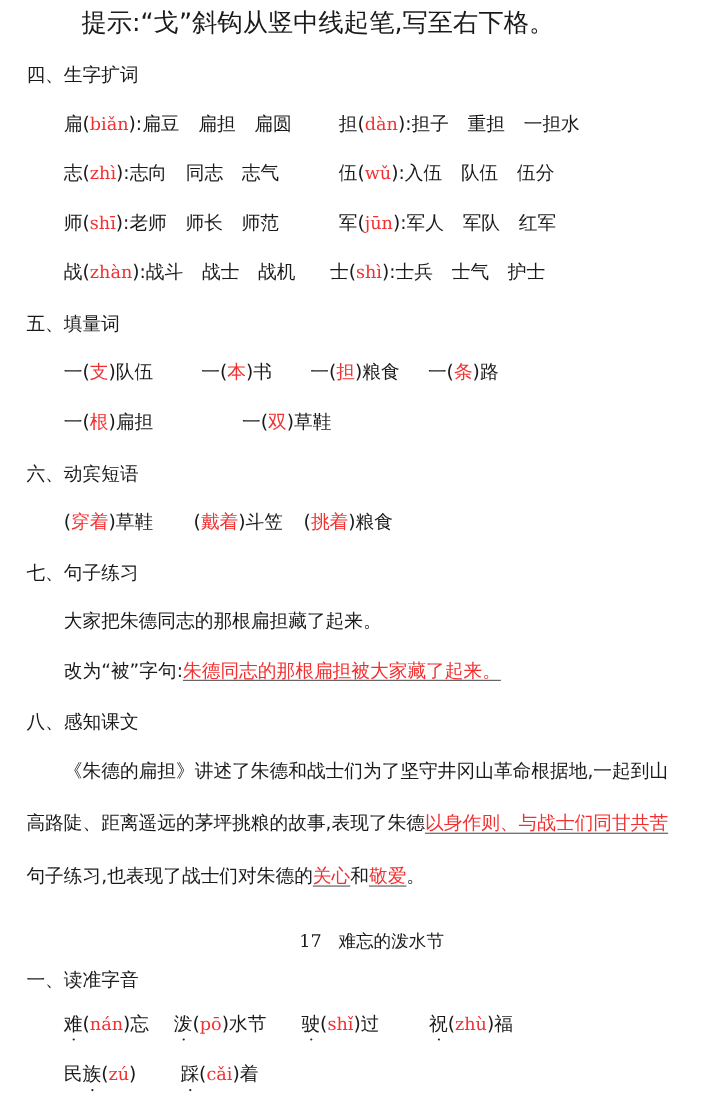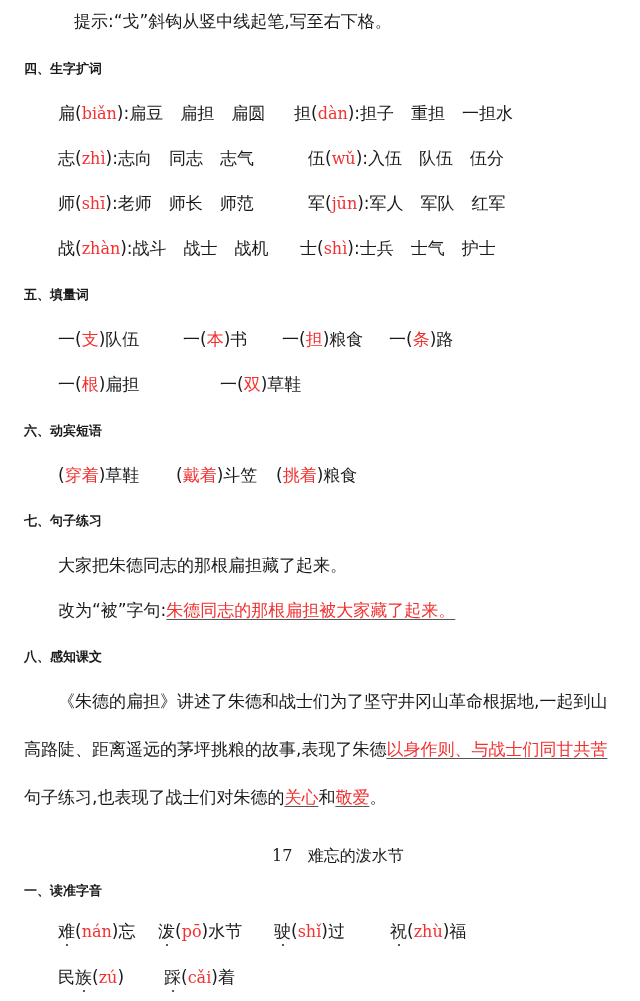--- a/index.html
+++ b/index.html
@@ -1,41 +1,41 @@
 <!DOCTYPE html>
 <html><head>
 <meta charset="utf-8">
 <style>
   html, body { margin: 0; padding: 0; background: #ffffff; }
   body {
     width: 640px; height: 1001px; position: relative; overflow: hidden;
     font-family: "DejaVu Sans", "Liberation Sans", sans-serif;
     color: #1a1a1a;
   }
-  .line { position: absolute; white-space: nowrap; font-size: 17px; line-height: 22px; }
-  .h { font-weight: bold; font-size: 13px; left: 24px; }
+  .line { position: absolute; white-space: nowrap; font-size: 23px; line-height: 22px; }
+  .h { font-weight: normal; font-size: 17px; left: 24px; }
   .red { color: #f23030; }
   .py { color: #f23030; font-family: "DejaVu Serif", "Liberation Serif", serif; font-size: 16px; }
   .u { text-decoration: underline; text-decoration-color: #555; text-underline-offset: 3px; }
   .dot { position: relative; display: inline-block; }
   .dot::after { content: ""; position: absolute; left: 50%; bottom: -4px; width: 2px; height: 2px; background: #222; border-radius: 1px; transform: translateX(-50%); }
   .cell { position: absolute; white-space: nowrap; font-size: 17px; line-height: 22px; }
   .title { font-family: "DejaVu Serif", "Liberation Serif", serif; font-size: 16px; text-align: right; }
 </style>
 </head>
 <body>
 
 <div class="line" style="left:74px;top:10px;">
   <span>提示:</span><span>“戈”</span><span>斜钩从竖中线起笔,写至右下格。</span>
 </div>
 
 <div class="line h" style="top:58px;">四、生字扩词</div>
 
 <div class="cell" style="left:58px;top:102px;"><span>扁</span>(<span class="py">biǎn</span>):<span>扁豆　扁担　扁圆</span></div>
-<div class="cell" style="left:294px;top:102px;"><span>担</span>(<span class="py">dàn</span>):<span>担子　重担　一担水</span></div>
+<div class="cell" style="left:308px;top:102px;"><span>担</span>(<span class="py">dàn</span>):<span>担子　重担　一担水</span></div>
 
 <div class="cell" style="left:58px;top:147px;"><span>志</span>(<span class="py">zhì</span>):<span>志向　同志　志气</span></div>
 <div class="cell" style="left:308px;top:147px;"><span>伍</span>(<span class="py">wǔ</span>):<span>入伍　队伍　伍分</span></div>
 
 <div class="cell" style="left:58px;top:192px;"><span>师</span>(<span class="py">shī</span>):<span>老师　师长　师范</span></div>
 <div class="cell" style="left:308px;top:192px;"><span>军</span>(<span class="py">jūn</span>):<span>军人　军队　红军</span></div>
 
 <div class="cell" style="left:58px;top:237px;"><span>战</span>(<span class="py">zhàn</span>):<span>战斗　战士　战机</span></div>
 <div class="cell" style="left:300px;top:237px;"><span>士</span>(<span class="py">shì</span>):<span>士兵　士气　护士</span></div>
 

